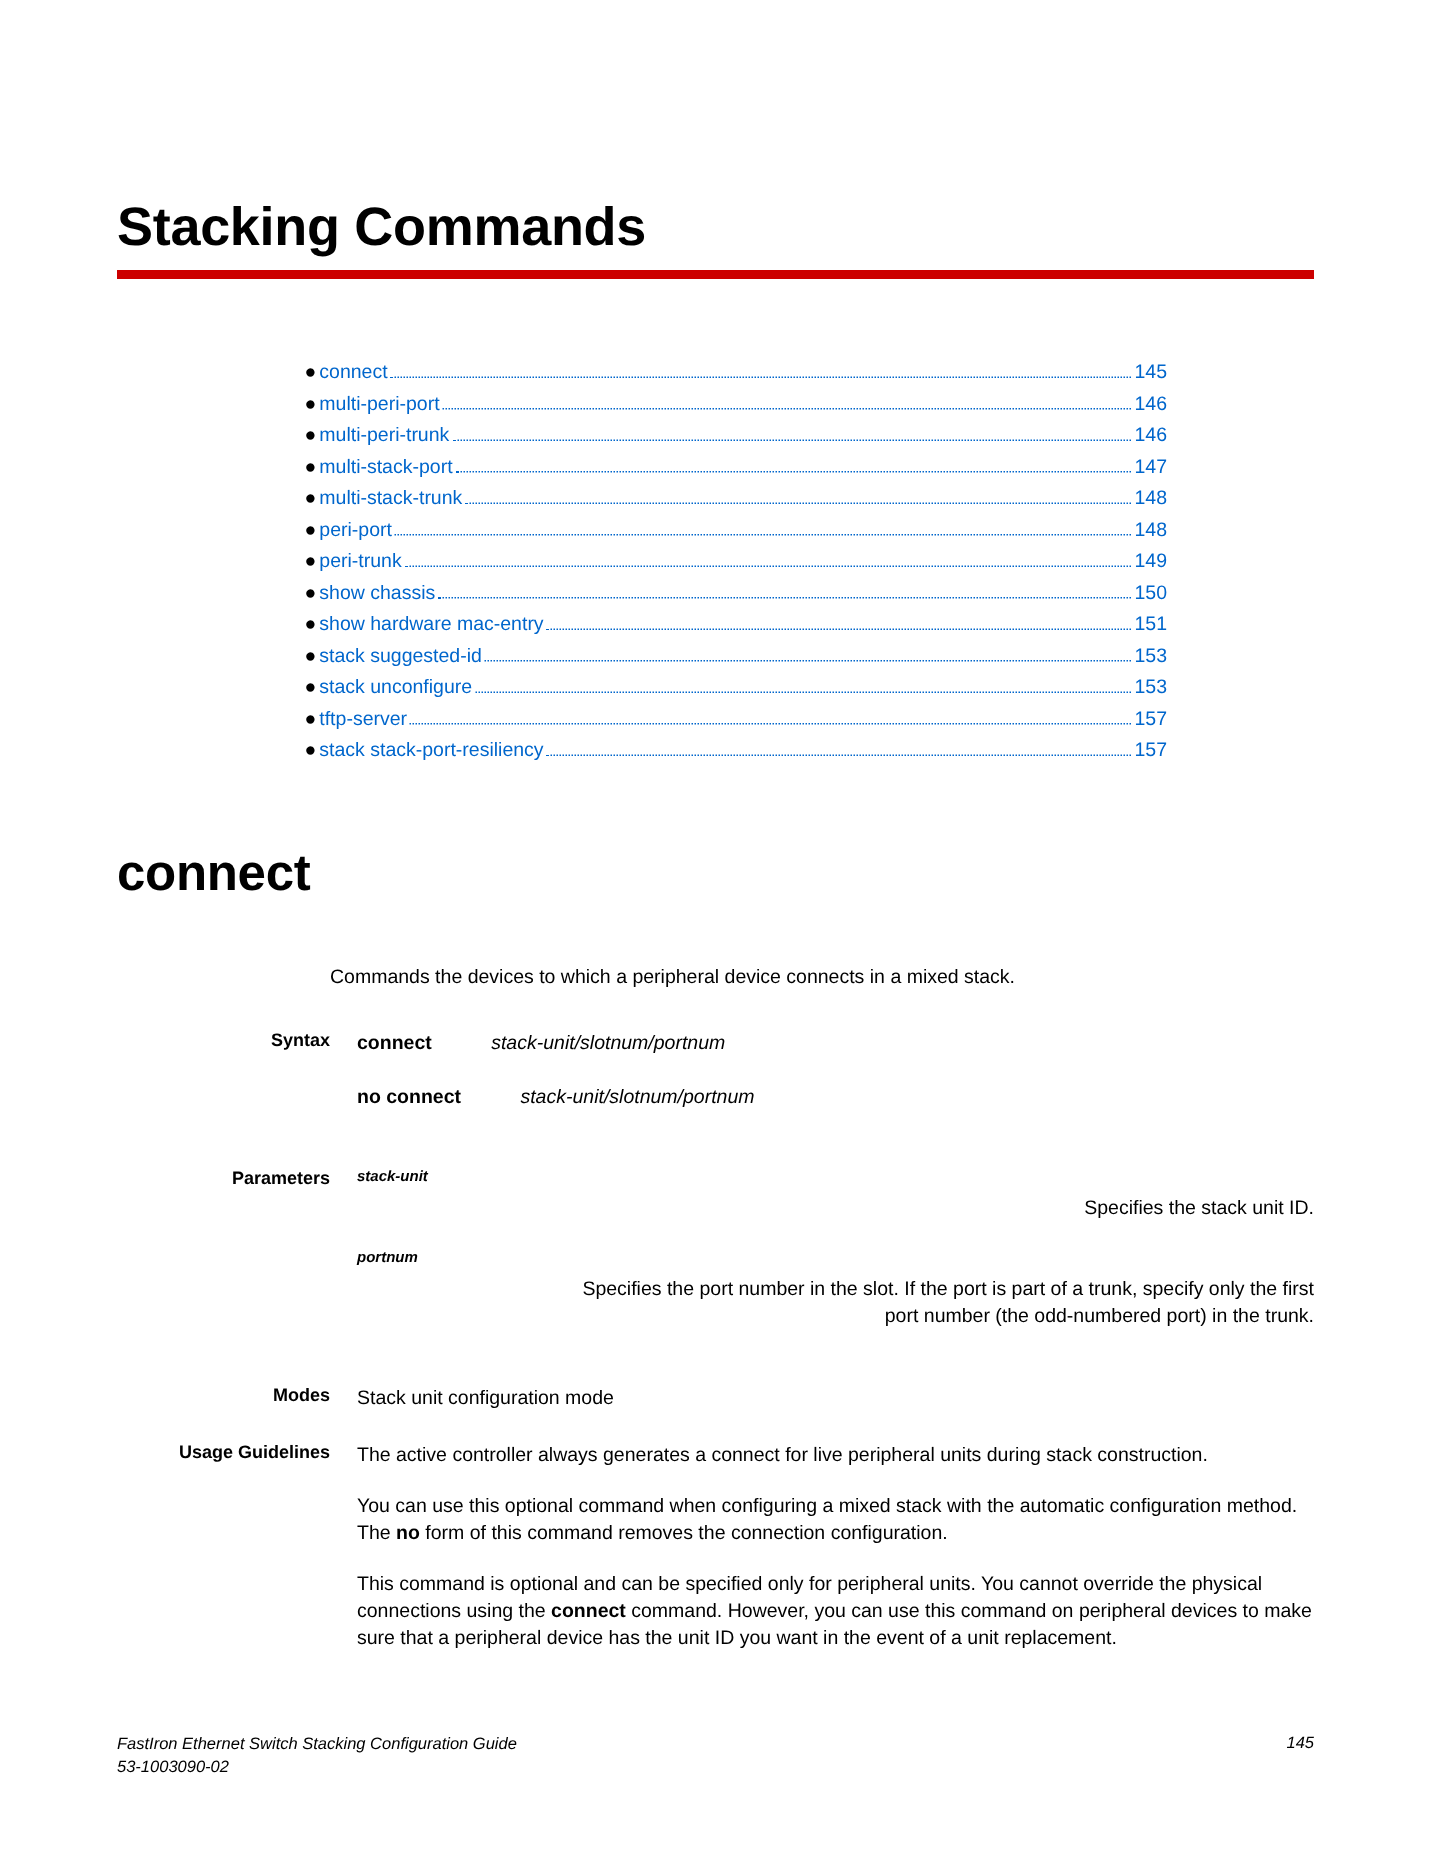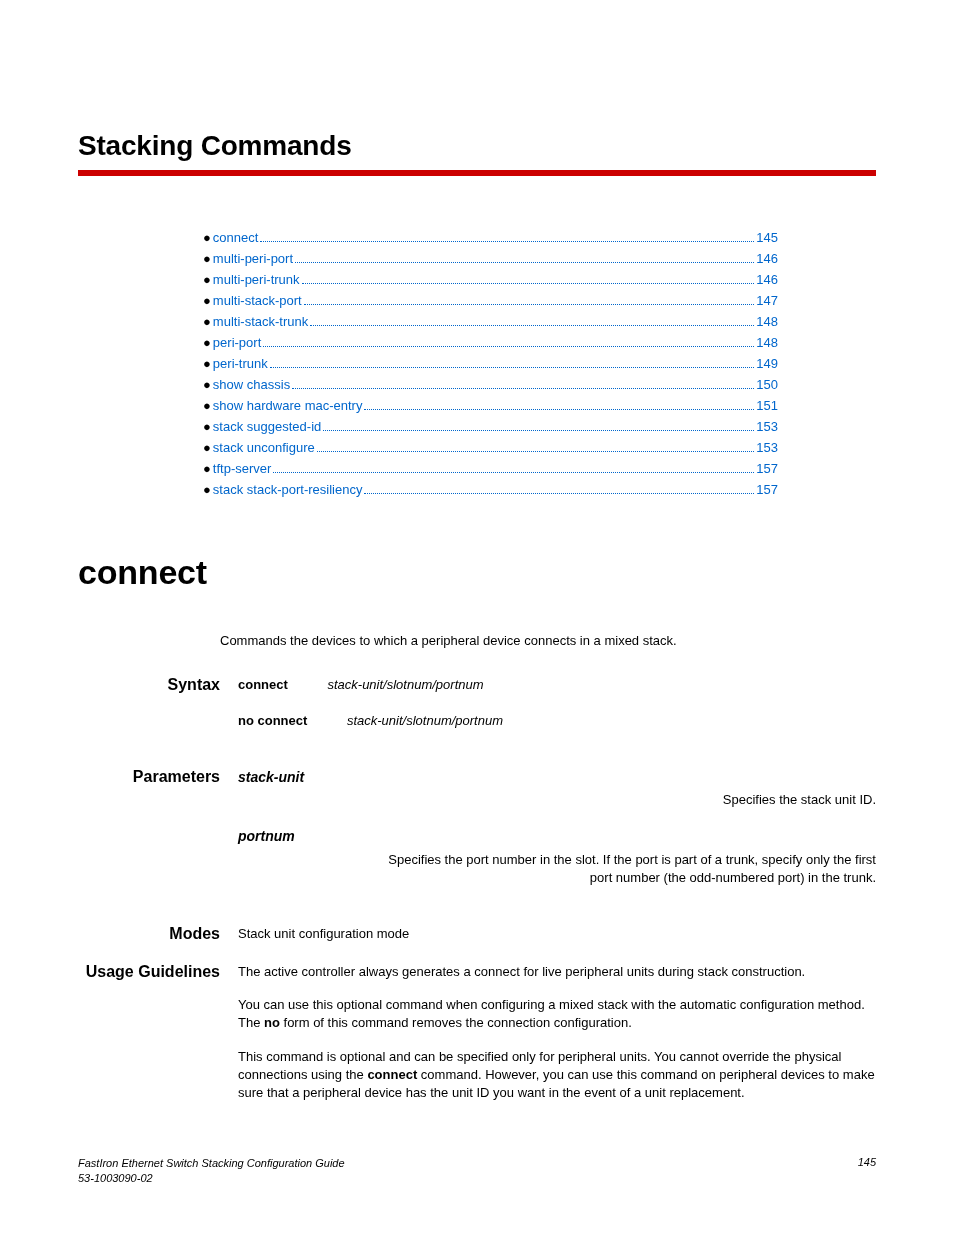--- a/index.html
+++ b/index.html
@@ -11,21 +11,21 @@
     height: 1235px;
     position: relative;
     color: #000;
   }
   .page {
     padding: 130px 78px 0 78px;
   }
   h1.chapter-title {
     font-family: "Arial Narrow", Arial, sans-serif;
     font-weight: bold;
-    font-size: 28px;
+    font-size: 36px;
     margin: 0 0 8px 0;
     letter-spacing: -0.2px;
     font-stretch: condensed;
   }
   .red-rule {
     height: 6px;
     background: #c00;
     margin: 0 0 54px 0;
   }
   .toc {
@@ -72,21 +72,21 @@
   .intro {
     margin-bottom: 26px;
   }
   .entry {
     display: flex;
     margin-bottom: 20px;
   }
   .entry-label {
     width: 142px;
     flex-shrink: 0;
-    font-size: 16px;
+    font-size: 12px;
     font-weight: bold;
     text-align: right;
     padding-right: 18px;
   }
   .entry-body {
     flex: 1;
     font-size: 13px;
     line-height: 1.38;
   }
   .entry-body p {
@@ -97,21 +97,21 @@
   }
   .syntax-line {
     margin-bottom: 18px;
   }
   .param-block {
     margin-bottom: 18px;
   }
   .param-name {
     font-style: italic;
     font-weight: bold;
-    font-size: 14px;
+    font-size: 10px;
     margin-bottom: 4px;
   }
   .param-desc {
     margin-left: 132px;
     font-size: 13px;
     text-align: right;
   }
   .bold { font-weight: bold; }
   .italic { font-style: italic; margin-left: 36px; }
   .footer {

